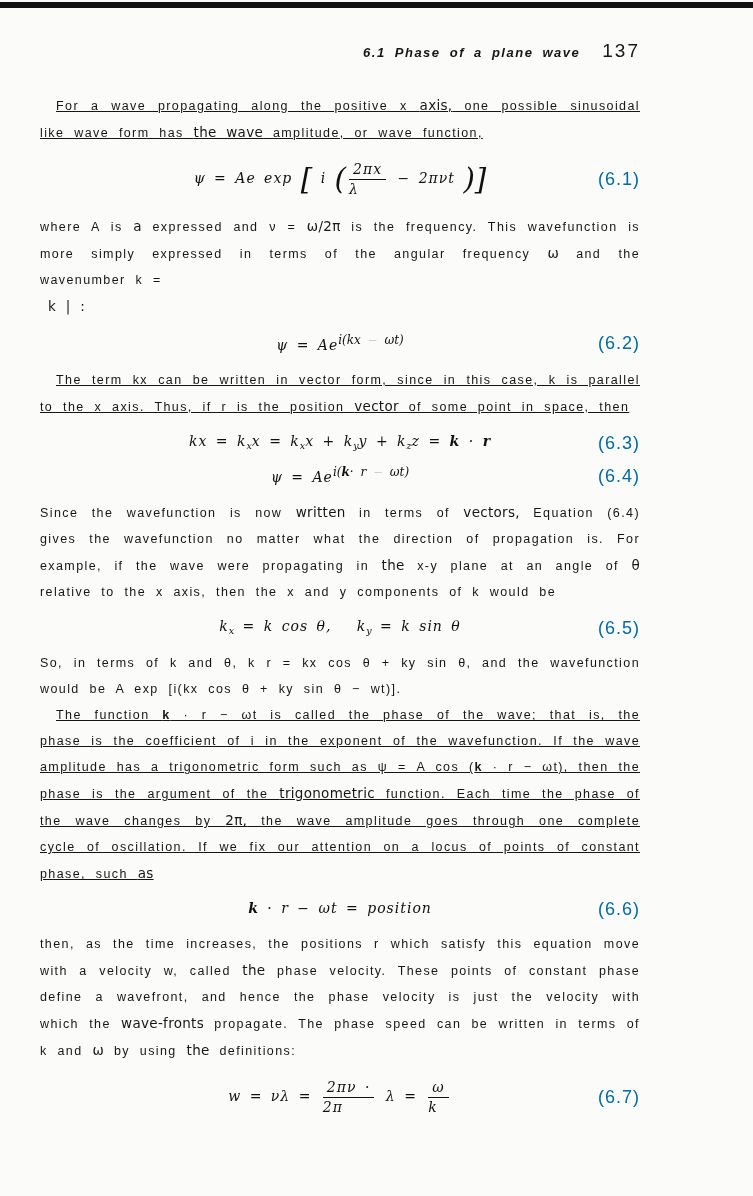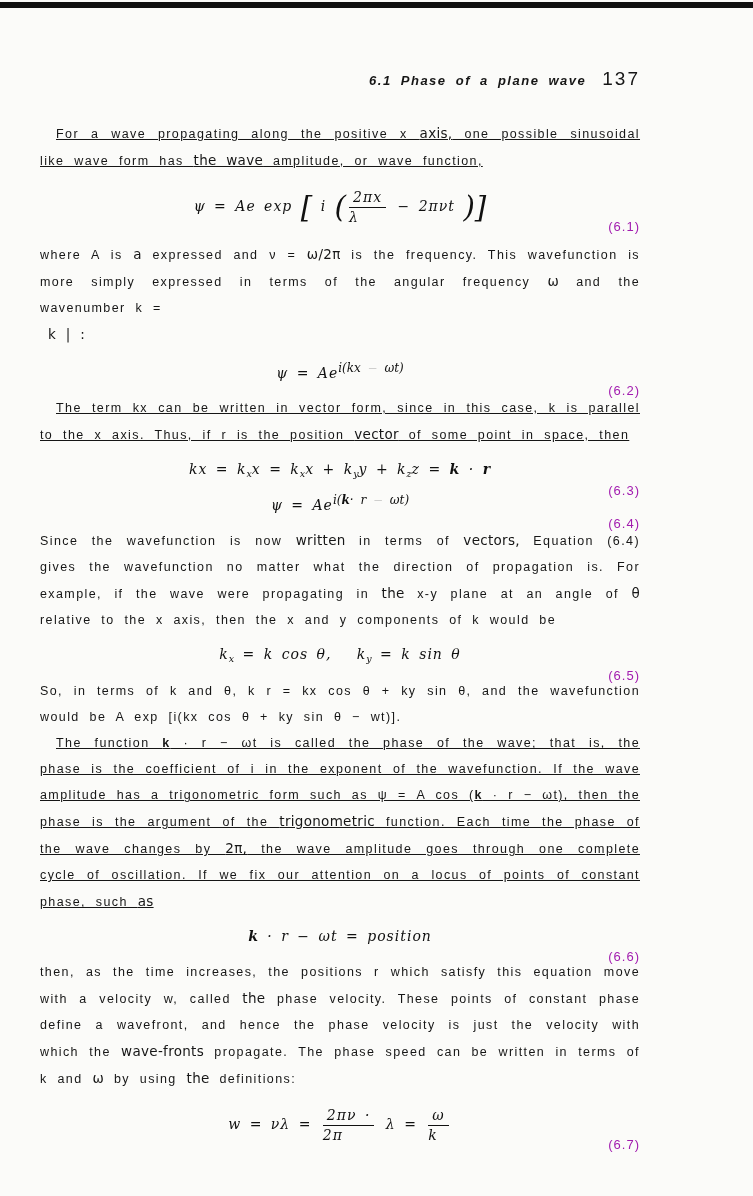--- a/index.html
+++ b/index.html
@@ -12,22 +12,22 @@
     color:#161616;
   }
   .topbar{
     position:absolute;top:2px;left:0;width:100%;height:6px;
     background:#101010;
   }
   .content{
     position:absolute;top:0;left:40px;width:600px;
   }
   .header{
-    margin-top:68px;
-    display:flex;justify-content:flex-end;align-items:baseline;gap:16px;
+    margin-top:40px;
+    display:flex;justify-content:flex-end;align-items:baseline;gap:22px;
     font-family:"Liberation Sans",sans-serif;
   }
   .header .sect{
     font-style:italic;font-weight:bold;font-size:13px;letter-spacing:1.5px;word-spacing:4px;
   }
   .header .pgnum{
     font-weight:normal;font-size:19px;letter-spacing:2px;
   }
   .para{
     font-family:"Liberation Sans",sans-serif;
@@ -49,21 +49,21 @@
     position:relative;text-align:center;
     margin:13px 0;
     font-family:"DejaVu Serif",serif;font-style:italic;
     font-size:14px;letter-spacing:1px;word-spacing:3px;color:#101010;
     line-height:1.25;
   }
   .eq-tall{margin:15px 0;}
   .eq-label{
     position:absolute;right:0;top:50%;transform:translateY(-50%);
     font-style:normal;font-family:"Liberation Sans",sans-serif;
-    font-size:13px;letter-spacing:1px;color:#a21caf;margin-top:20px;
+    font-size:18px;letter-spacing:1px;color:#0369a1;
   }
   .frac{display:inline-block;vertical-align:middle;text-align:left;line-height:1.2;margin:0 3px;}
   .frac .num{display:block;border-bottom:1.4px solid #111;padding:0 4px 1px;}
   .frac .den{display:block;padding-top:1px;}
 </style>
 </head>
 <body>
 
 <div class="page">
   <div class="topbar"></div>

